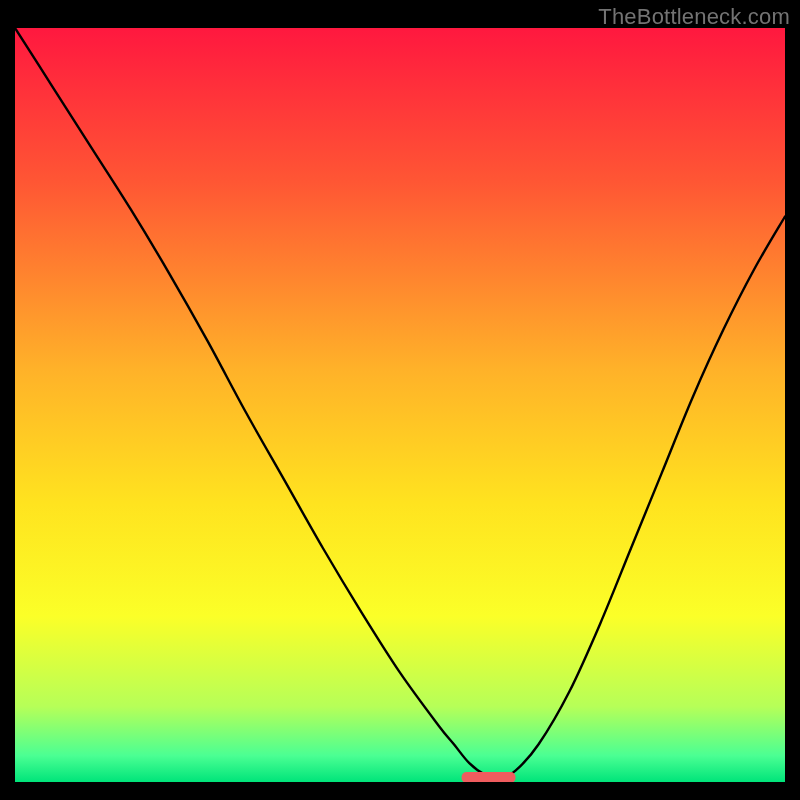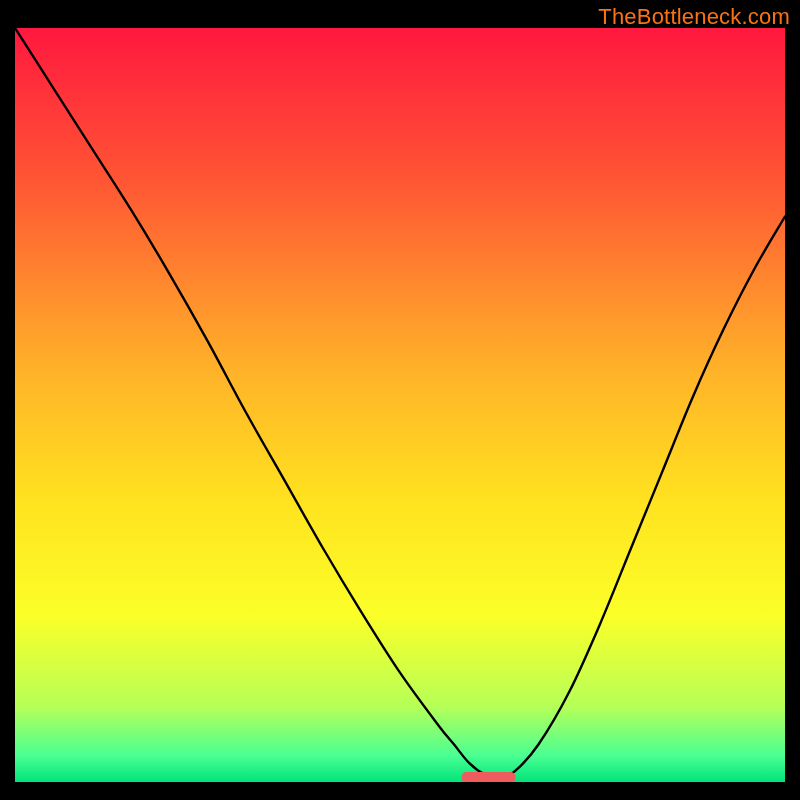--- a/index.html
+++ b/index.html
@@ -14,21 +14,21 @@
   .frame {
     position: relative;
     width: 800px;
     height: 800px;
     background: #000;
   }
   .watermark {
     position: absolute;
     top: 4px;
     right: 10px;
-    color: #f97316;
+    color: #737373;
     font-size: 22px;
     font-weight: 500;
     letter-spacing: 0.2px;
     z-index: 10;
     text-align: center;
   }
   .plot-outer {
     position: absolute;
     left: 15px;
     top: 28px;

